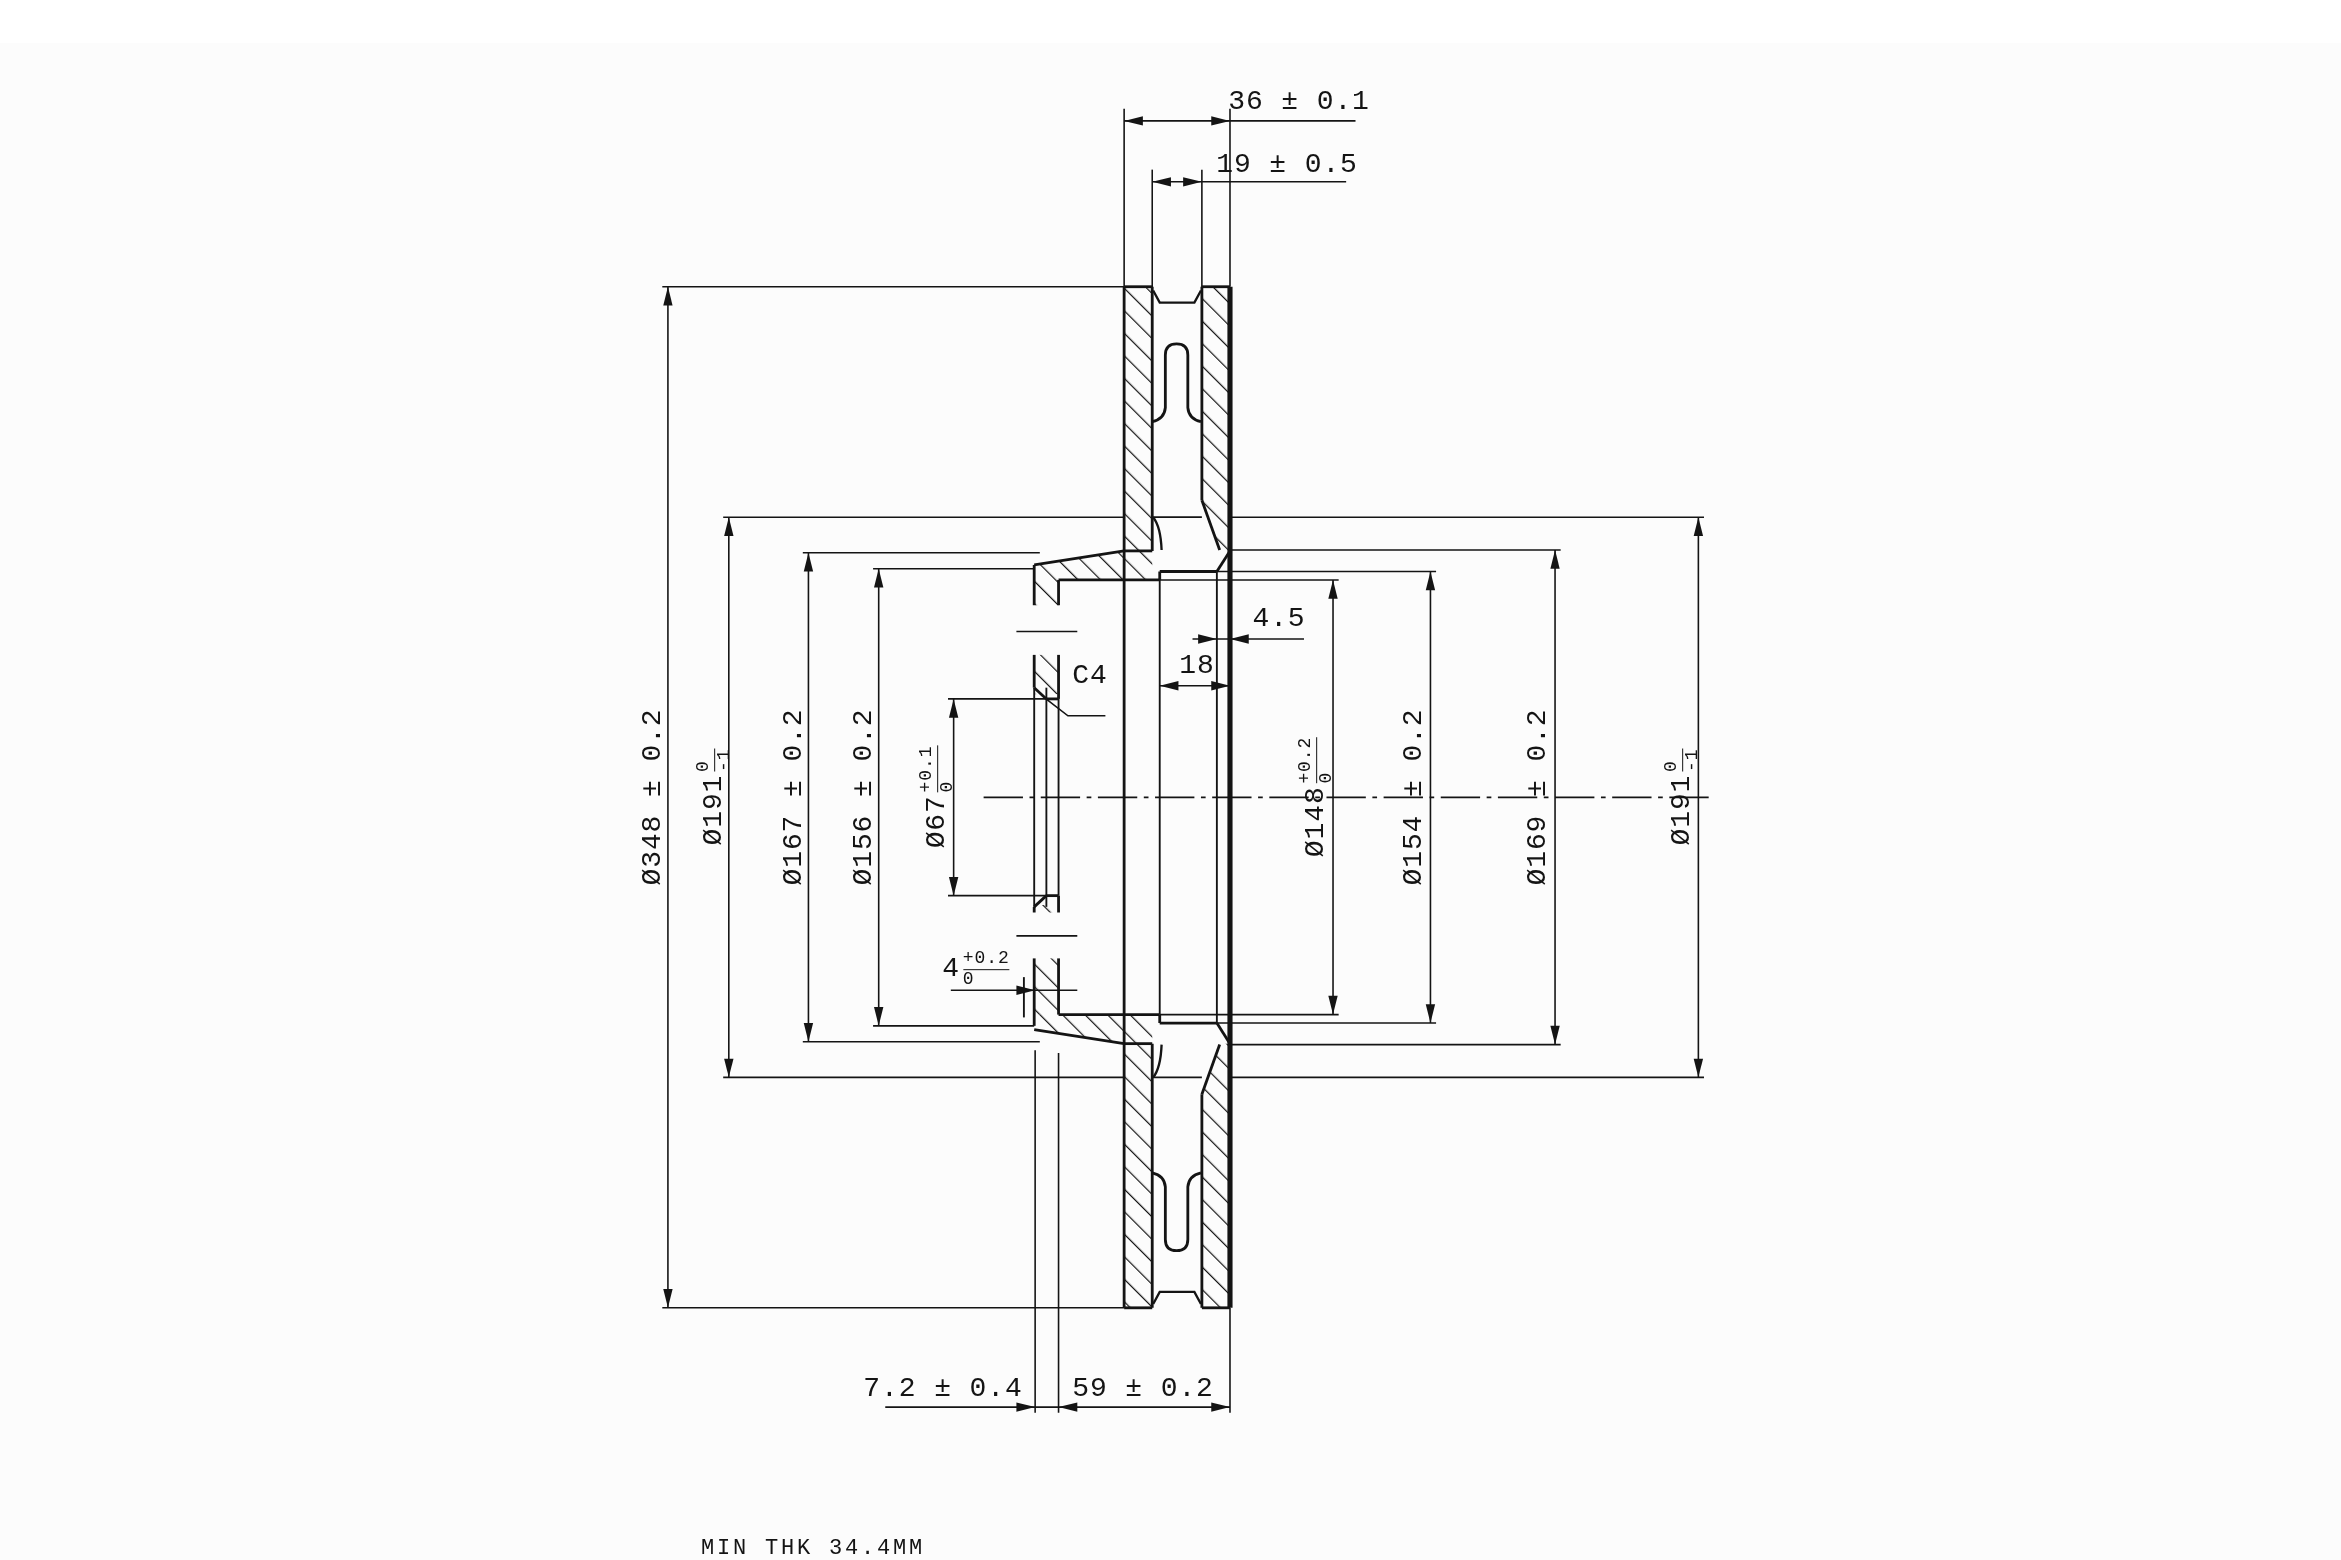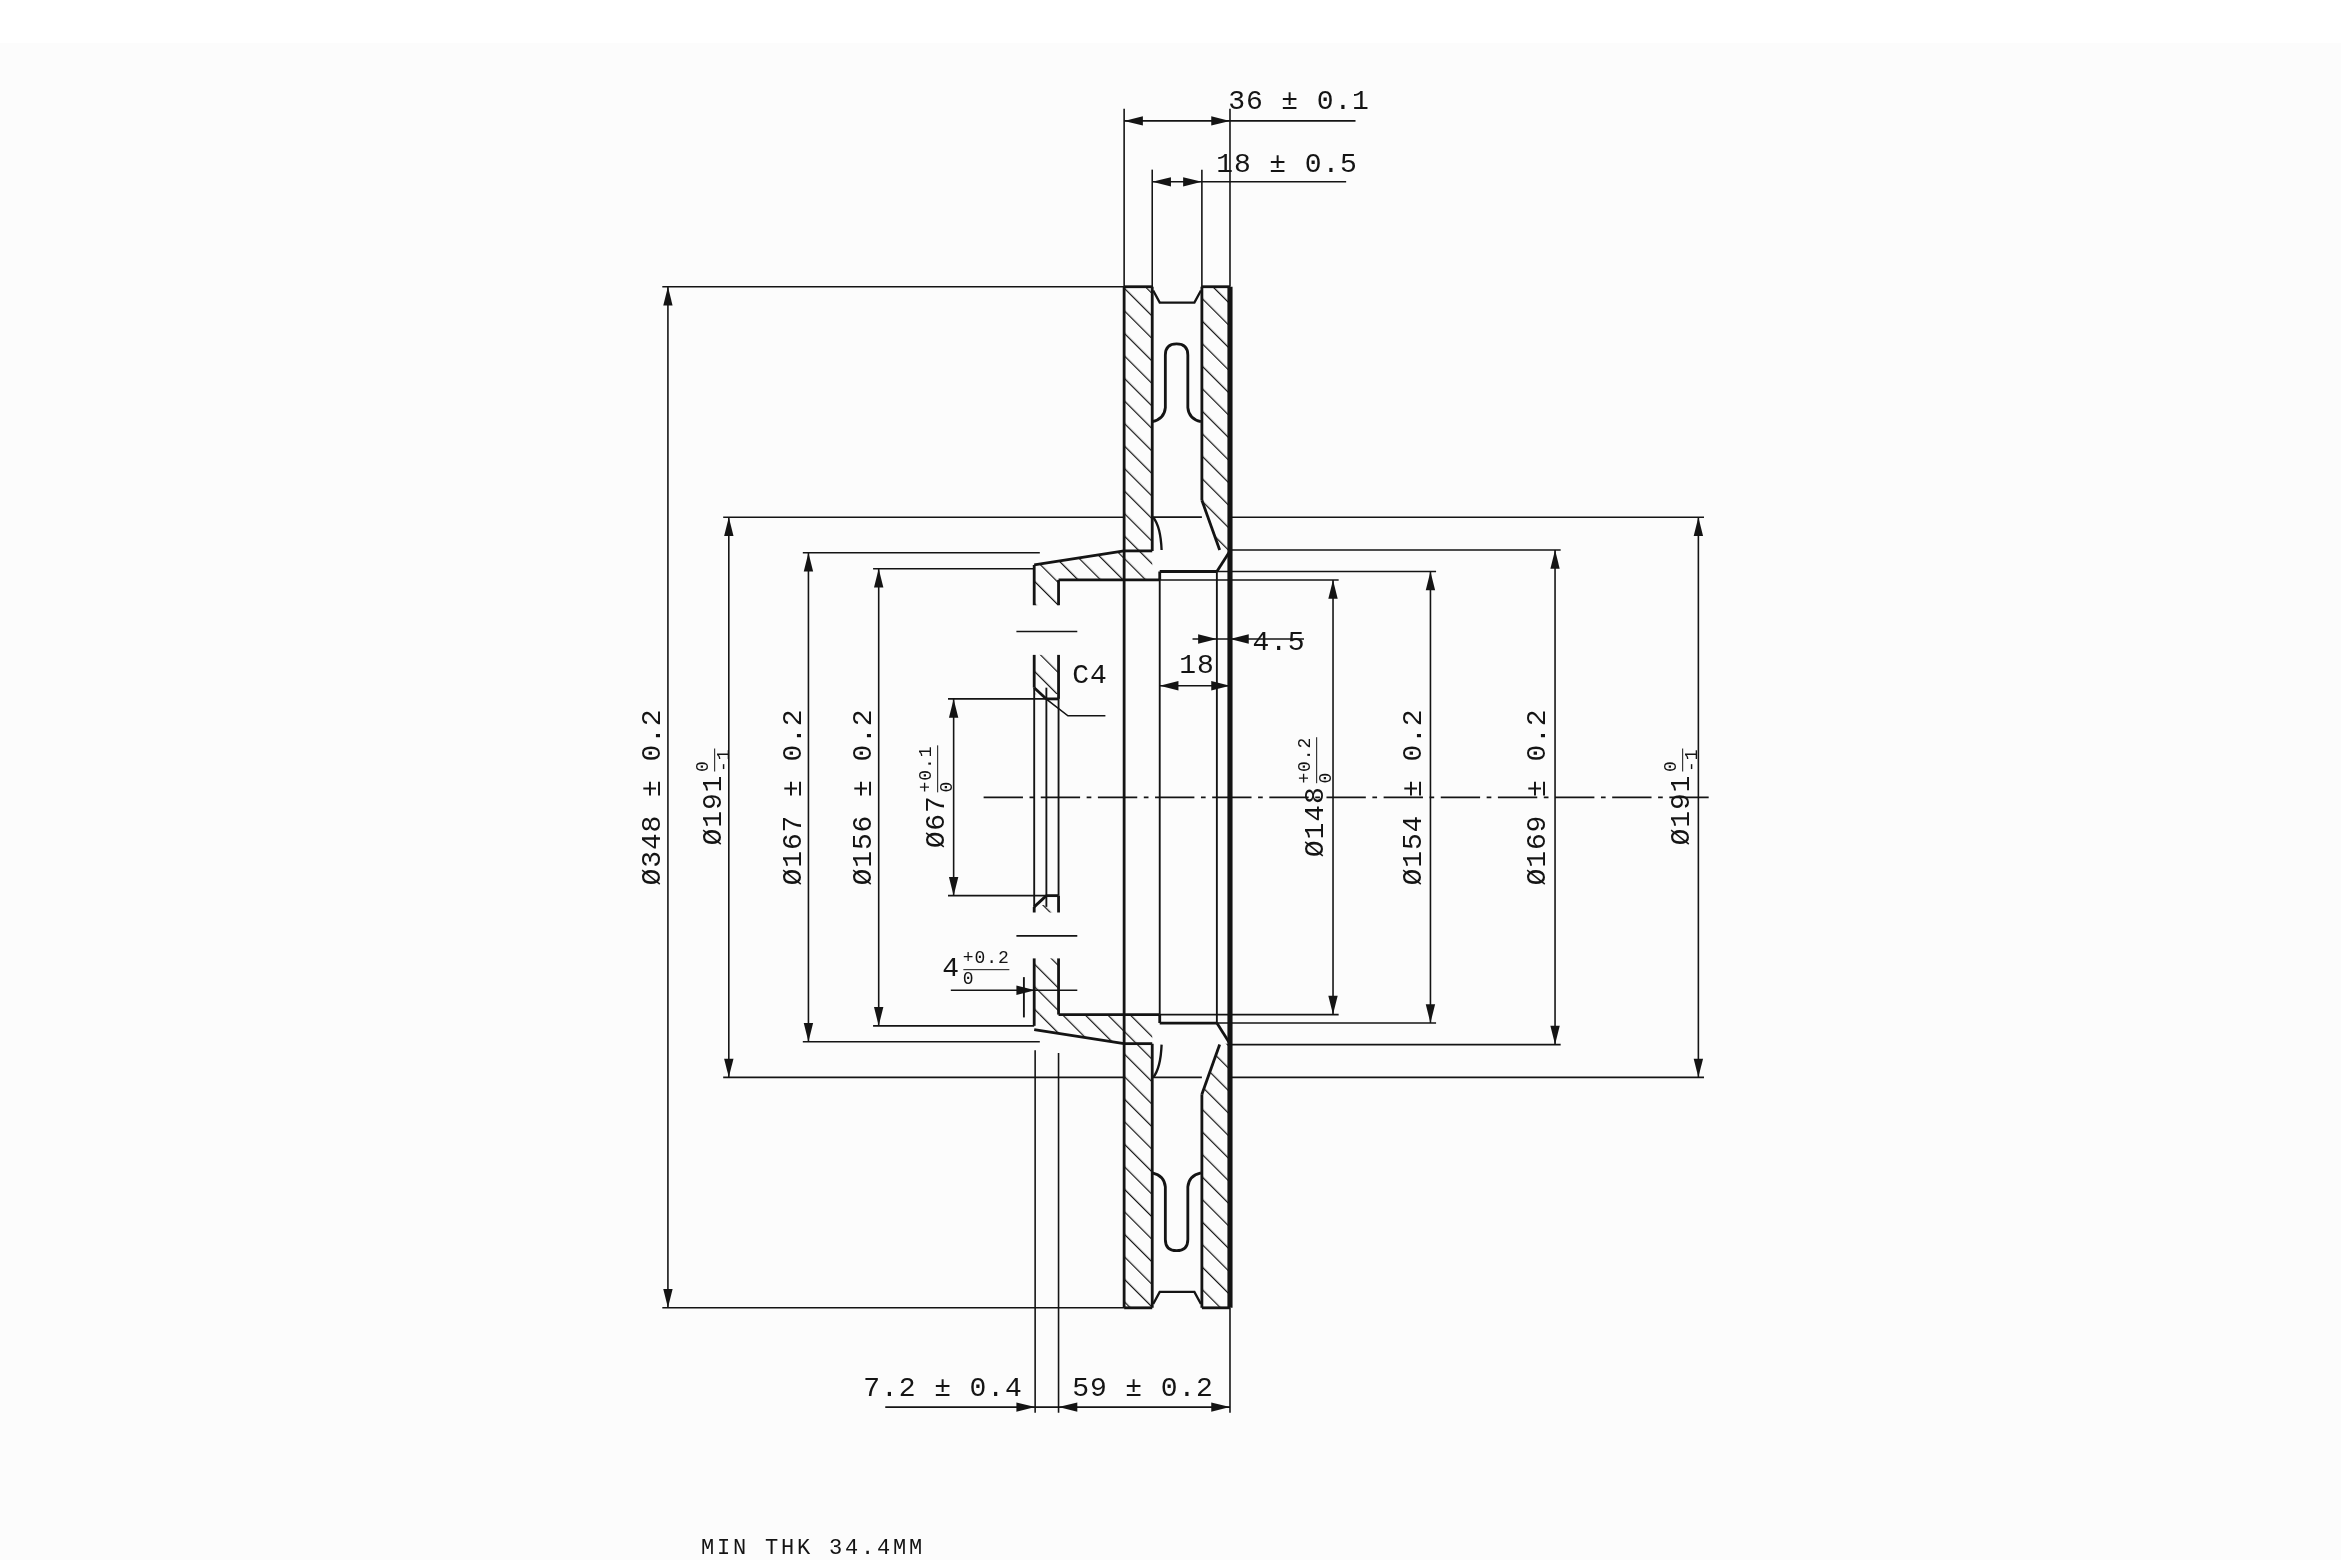--- a/index.html
+++ b/index.html
@@ -224,23 +224,23 @@
       <path d="M1105,1456 L1085,1451 L1085,1461 Z"></path>
       <path d="M1130,1456 L1150,1451 L1150,1461 Z"></path>
         <path d="M1313,1456 L1293,1451 L1293,1461 Z"></path>
     </g>
   </svg>
 
   <div class="lbl" style="left:1299px;top:59px">
       <span>36 ± 0.1</span>
     </div>
   <div class="lbl" style="left:1287px;top:122px">
-      <span>18 ± 0.5</span>
-    </div>
-  <div class="lbl" style="left:1279px;top:600px">
+      <span>19 ± 0.5</span>
+    </div>
+  <div class="lbl" style="left:1279px;top:576px">
       <span>4.5</span>
     </div>
   <div class="lbl" style="left:1197px;top:623px">
       <span>18</span>
     </div>
   <div class="lbl" style="left:1090px;top:633px">
       <span>C4</span>
     </div>
   <div class="lbl" style="left:976px;top:926px">
     <span>4</span>

